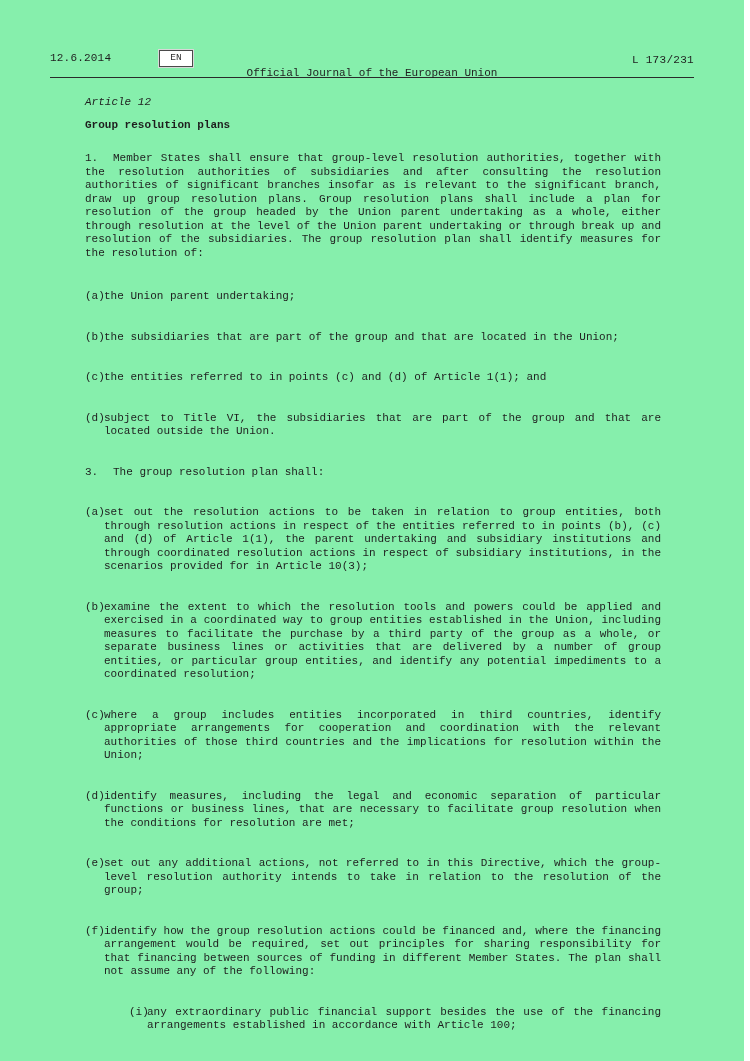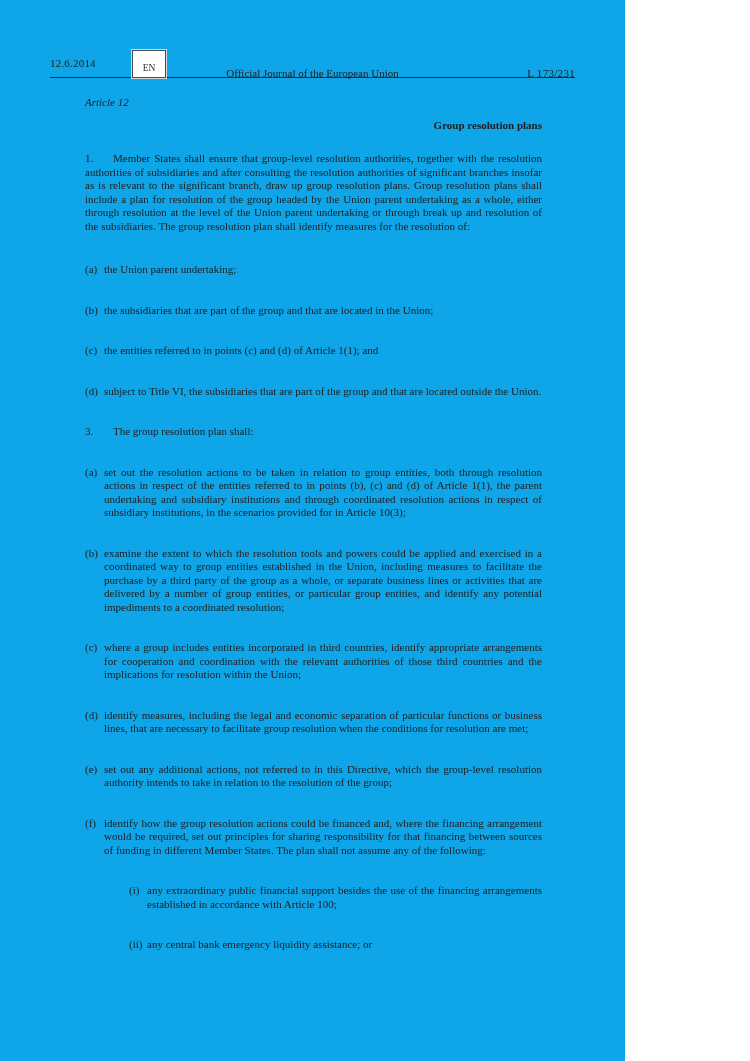--- a/index.html
+++ b/index.html
@@ -2,24 +2,24 @@
 <html><head>
 <meta charset="utf-8">
 <style>
   html, body {
     margin: 0;
     padding: 0;
     background: #ffffff;
   }
   .page {
     position: relative;
-    width: 625px;
+    width: 744px;
     height: 1061px;
-    background: #0ea5e9;
-    font-family: Liberation Serif, serif;
+    background: #86efac;
+    font-family: Liberation Mono, monospace;
     color: #1e1e1e;
     font-size: 11px;
     line-height: 13.5px;
     overflow: hidden;
     box-sizing: border-box;
   }
   
   .header {
     position: relative;
     margin: 50px 50px 0 50px;
@@ -28,55 +28,55 @@
   .header-left {
     position: absolute;
     left: 0; top: 0;
     display: flex;
     align-items: center;
   }
   .header-date {
     letter-spacing: 0.2px;
   }
   .lang-badge {
-    margin-left: 36px;
+    margin-left: 48px;
     border: 1px solid #4a4a4a;
     box-shadow: 0 0 0 1px #d8d8d8;
-    padding: 11px 10px 1px 10px;
+    padding: 0px 10px 1px 10px;
     font-size: 9.5px;
     color: #333;
     background: #fff;
   }
   .header-title {
     position: absolute;
     left: 0; right: 0; top: 17px;
     text-align: center;
   }
   .header-ref {
     position: absolute;
-    right: 0; top: 17px;
+    right: 0; top: 4px;
     letter-spacing: 0.3px;
   }
   .header-rule {
     border: none;
     border-top: 1px solid #2a2a2a;
     margin: 7px 50px 0 50px;
     height: 0;
   }
   
   .content {
     margin: 18px 83px 0 85px;
   }
   .article-no {
     text-align: left;
     font-style: italic;
     margin-bottom: 9px;
   }
   .article-title {
-    text-align: right;
+    text-align: left;
     font-weight: bold;
     margin-bottom: 20px;
   }
   .para {
     text-align: justify;
     margin-bottom: 30px;
     margin-top: 8px;
   }
   .para-num {
     display: inline-block;

